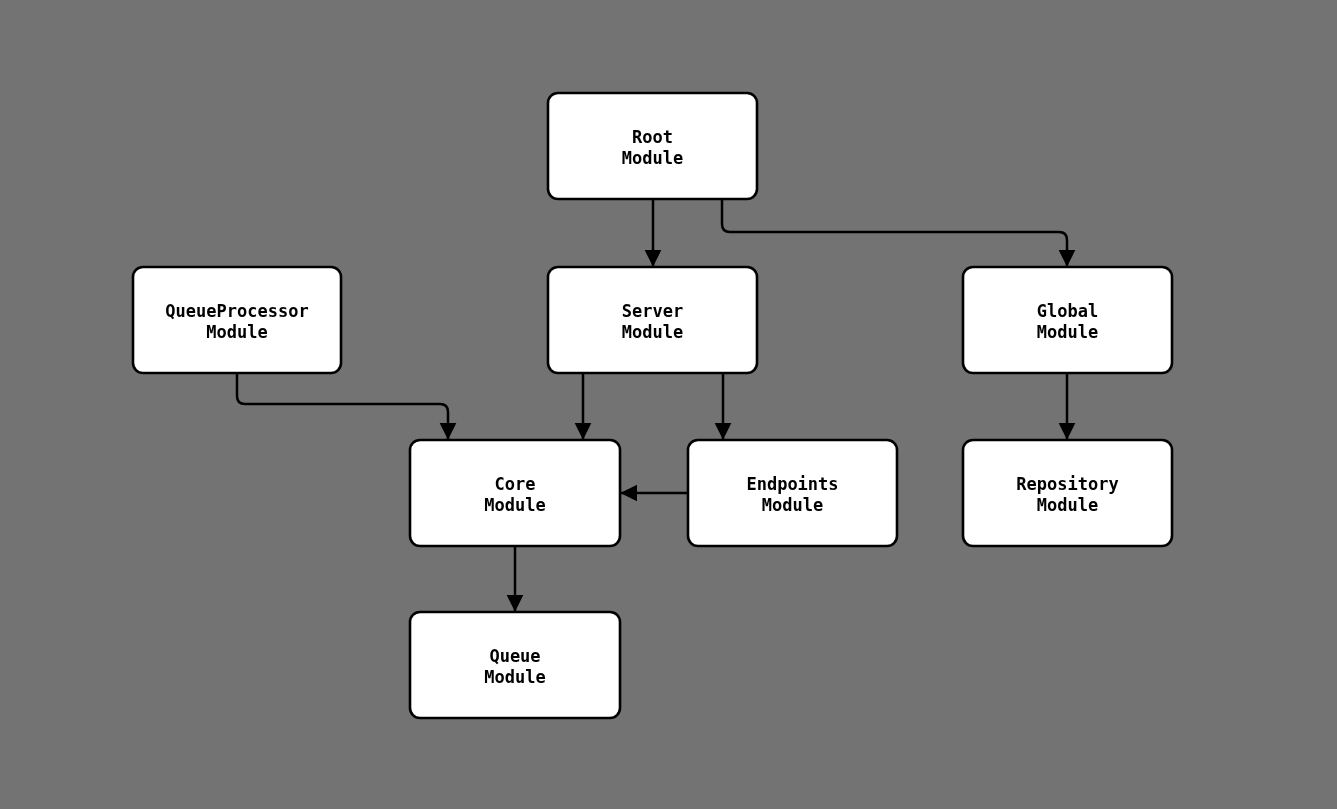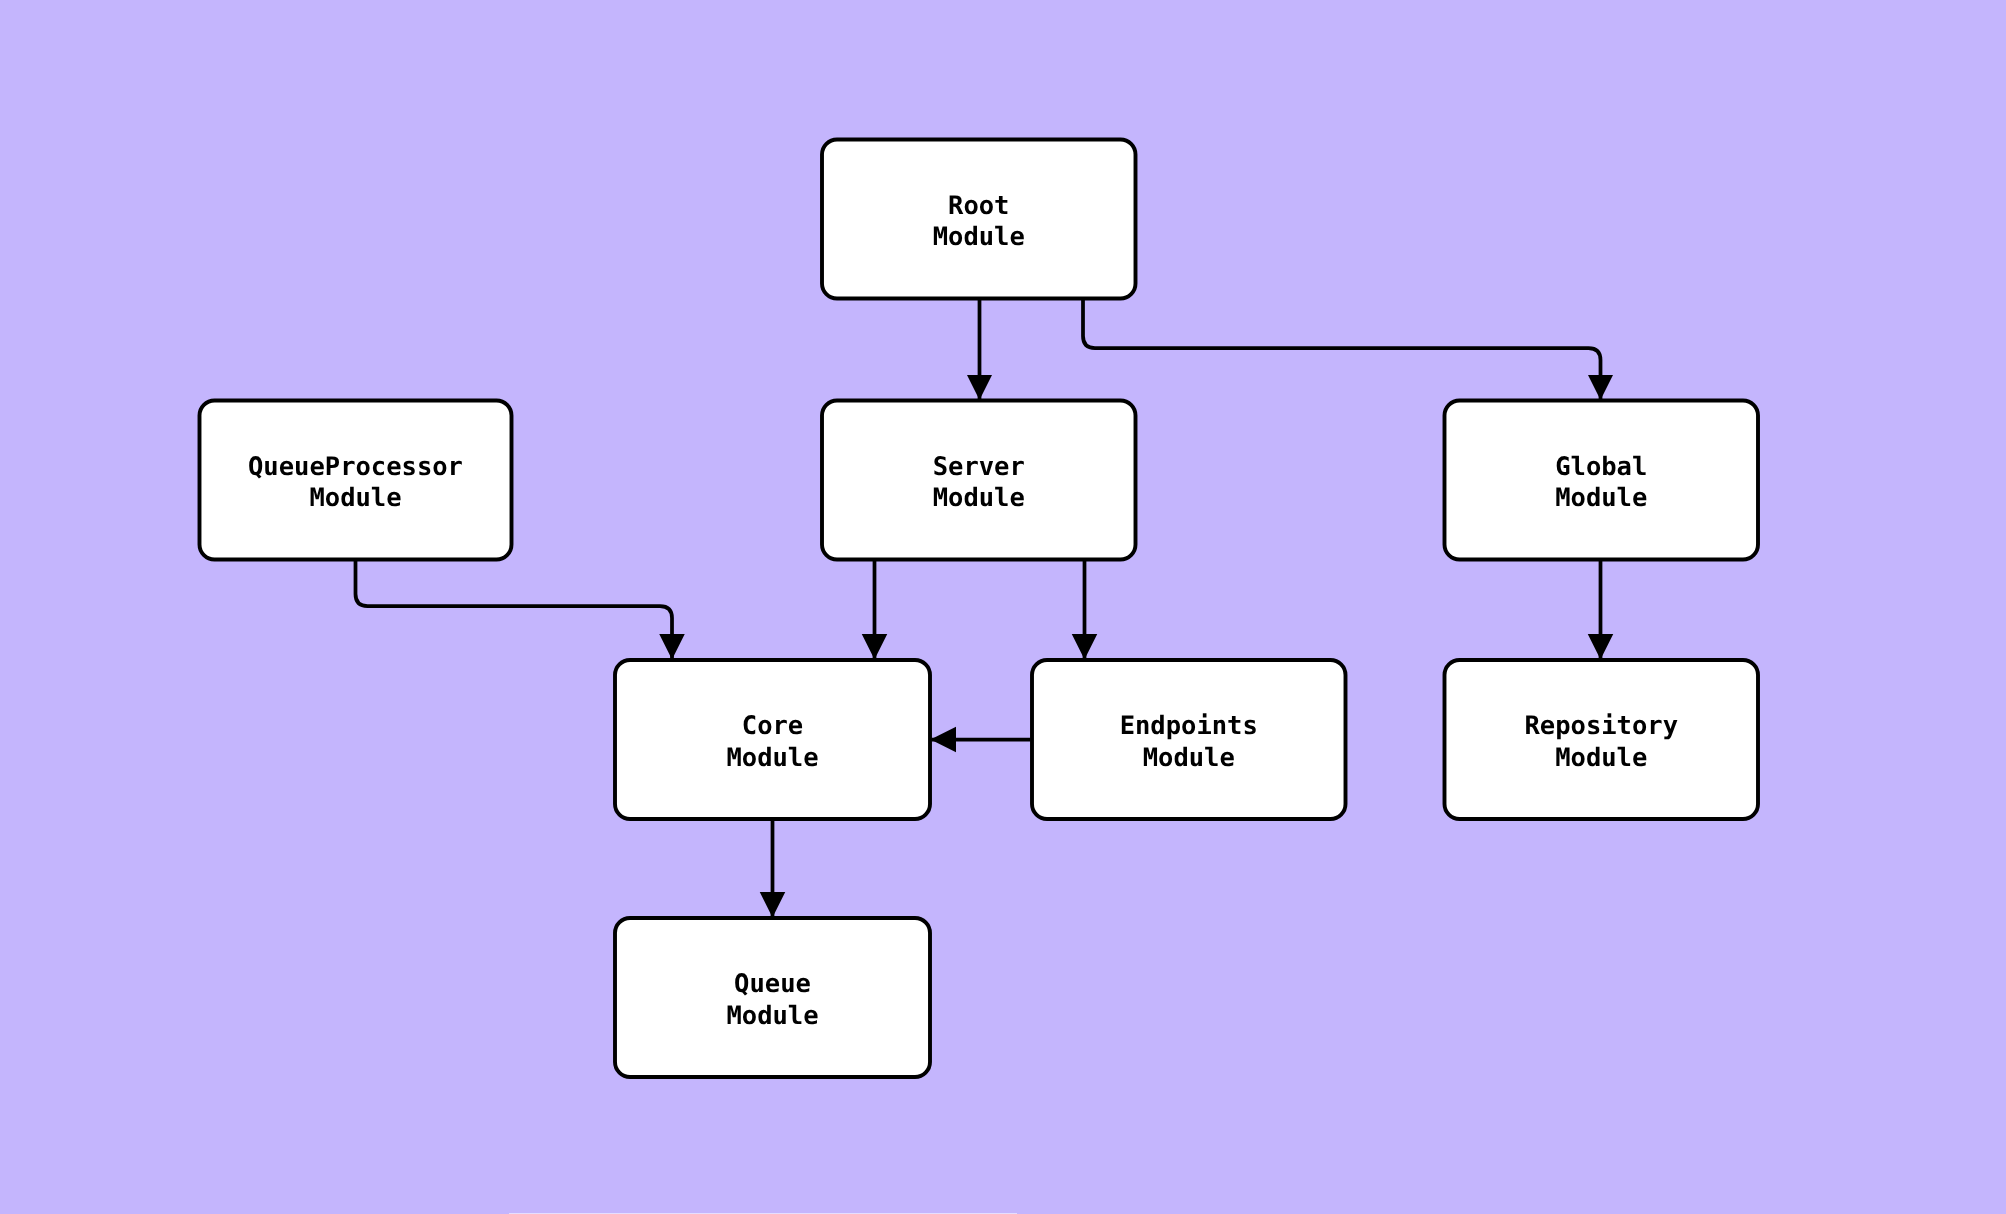--- a/index.html
+++ b/index.html
@@ -4,21 +4,21 @@
 <style>
   html, body {
     margin: 0;
     padding: 0;
     background: #ffffff;
   }
   .canvas {
     position: relative;
     width: 1337px;
     height: 809px;
-    background: #c4b5fd;
+    background: #737373;
     overflow: hidden;
   }
   svg.diagram {
     display: block;
     width: 1337px;
     height: 809px;
   }
   .node-rect {
     fill: #ffffff;
     stroke: #000000;

